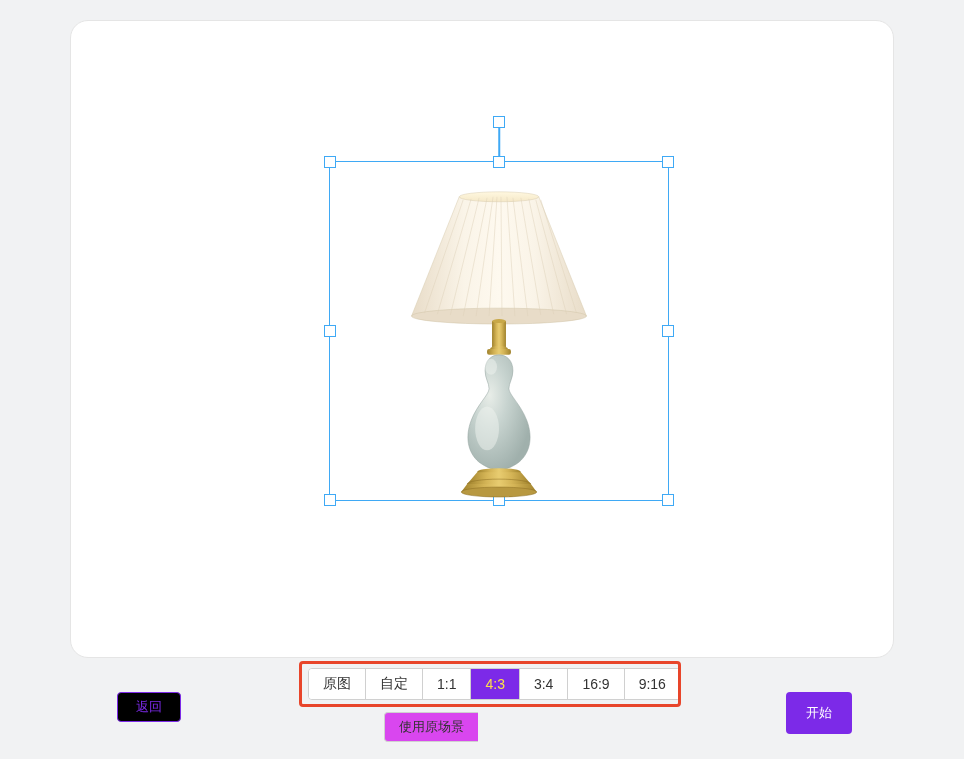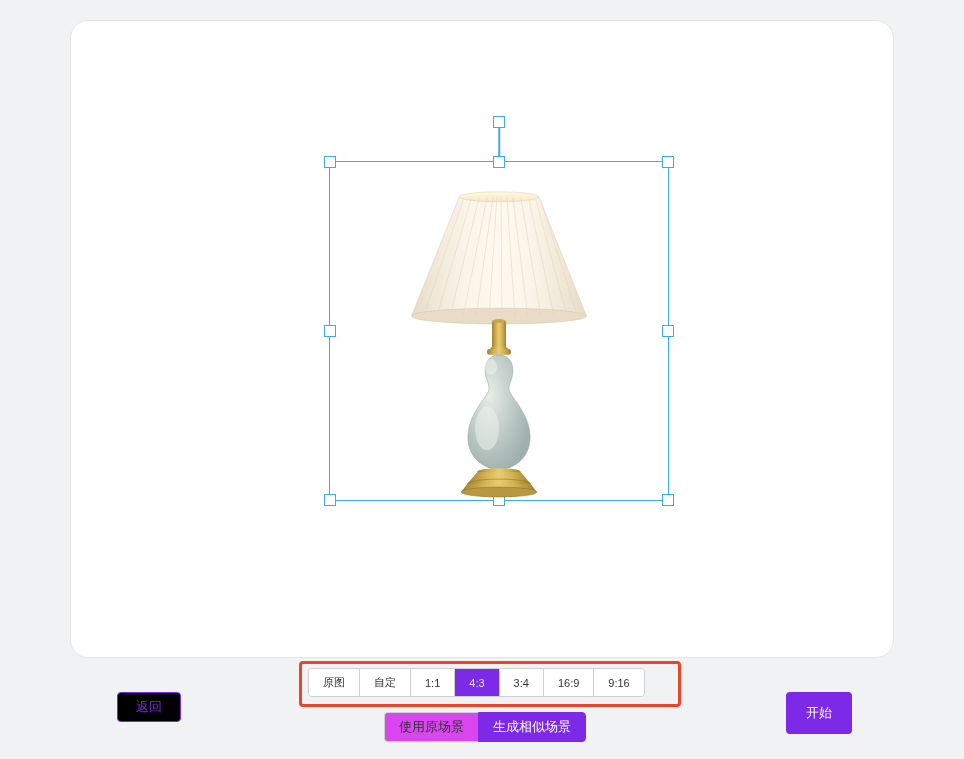--- a/index.html
+++ b/index.html
@@ -103,34 +103,34 @@
       border-radius: 4px;
       overflow: hidden;
       background: #ffffff;
     }
     
     .ratio-btn {
       padding: 6px 14px;
       background: #ffffff;
       border: none;
       border-right: 1px solid #d0d0d0;
-      font-size: 11px;
+      font-size: 14px;
       color: #333;
       cursor: pointer;
       white-space: nowrap;
       text-align: center;
     }
     
     .ratio-btn:last-child {
       border-right: none;
     }
     
     .ratio-btn.active {
       background: #7c2ae8;
-      color: #e5e5e5;
+      color: #fde047;
     }
     
     .scene-buttons {
       position: absolute;
       top: 712px;
       left: 384px;
       display: flex;
     }
     
     .scene-btn {
@@ -280,17 +280,16 @@
   <button class="ratio-btn">自定</button>
   <button class="ratio-btn">1:1</button>
   <button class="ratio-btn active">4:3</button>
   <button class="ratio-btn">3:4</button>
   <button class="ratio-btn">16:9</button>
   <button class="ratio-btn">9:16</button>
 </div>
 
 <div class="scene-buttons">
   <button class="scene-btn scene-btn-secondary">使用原场景</button>
-  <button class="scene-btn scene-btn-primary">生成相似场景</button>
 </div>
 
 <button class="back-button">返回</button>
 <button class="start-button">开始</button>
 
 </body></html>

